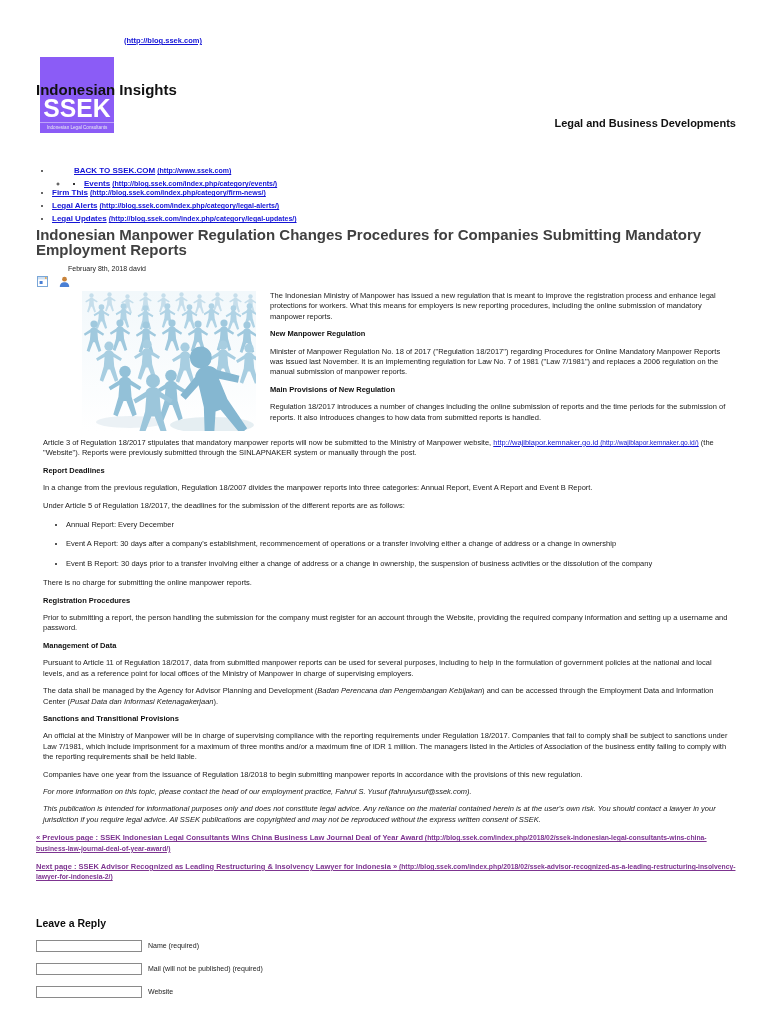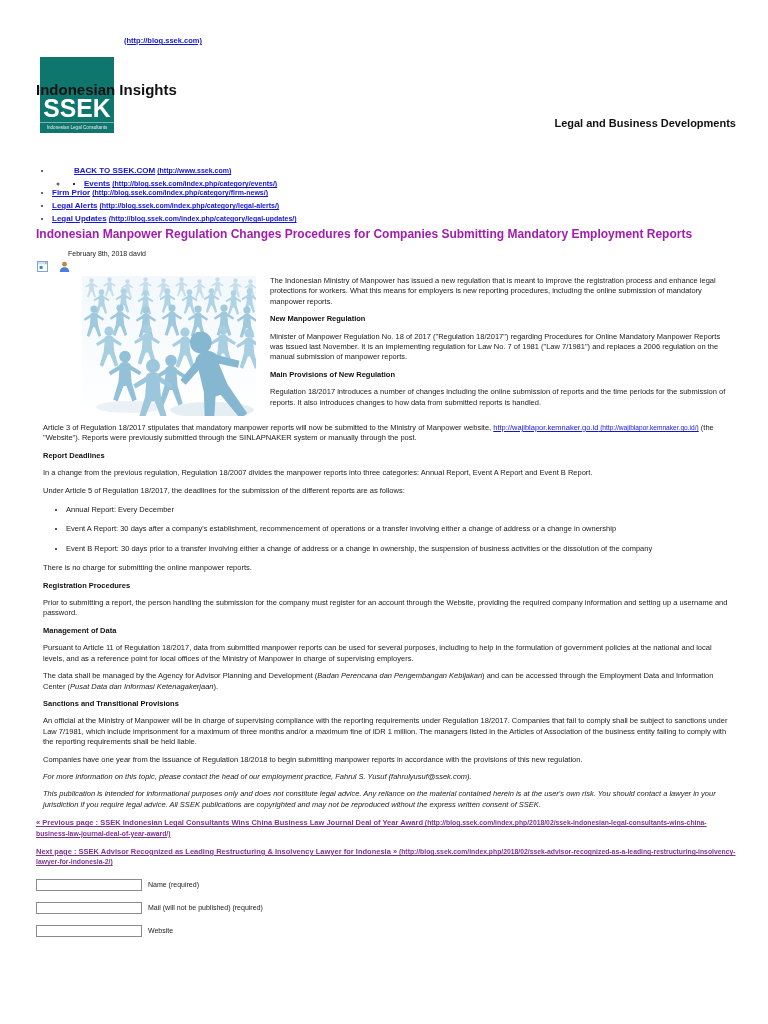--- a/index.html
+++ b/index.html
@@ -6,38 +6,38 @@
   body{width:768px;font-family:"Liberation Sans",sans-serif;color:#1b1b1b;-webkit-font-smoothing:antialiased;}
   .page{min-height:1024px;padding:10px 30px 20px 36px;box-sizing:border-box;}
 
   
   .top-link{margin:26px 0 8px 88px;font-size:7.5px;font-weight:bold;}
   a{text-decoration:underline;cursor:pointer;}
   .blue{color:#1414d6;}
 
   
   .header{position:relative;height:96px;margin-top:4px;}
-  .logo{position:absolute;left:4px;top:4px;width:74px;height:76px;background:#0f766e;display:flex;flex-direction:column;justify-content:flex-end;align-items:stretch;text-decoration:none;}
+  .logo{position:absolute;left:4px;top:4px;width:74px;height:76px;background:#8b5cf6;display:flex;flex-direction:column;justify-content:flex-end;align-items:stretch;text-decoration:none;}
   .logo .acr{color:#fff;font-weight:bold;font-size:26px;line-height:24px;text-align:center;letter-spacing:0;transform:scaleX(.95);margin-bottom:2px;}
   .logo .tag{color:#e8e8f2;font-size:4.6px;text-align:center;border-top:1px solid rgba(255,255,255,.45);padding:2px 0 3px 0;white-space:nowrap;}
   .site-title{position:absolute;left:0;right:0;top:28px;text-align:left;font-size:15px;font-weight:bold;color:#111;}
   .site-subtitle{position:absolute;right:2px;top:64px;text-align:right;font-size:11px;font-weight:bold;color:#111;}
 
   
   ul.nav{margin:16px 0 0 0;padding-left:16px;}
   ul.nav ul{margin:2px 0 0 0;padding-left:16px;}
   ul.nav li{font-size:7.5px;margin:4px 0;color:#333;}
   ul.nav li.empty{height:5px;}
   ul.nav a{font-weight:bold;color:#1414d6;}
   .back-item > a{margin-left:22px;font-size:8.5px;}
   .nav-label{font-size:8px;}
   .nav-url{font-size:7px;margin-left:2px;}
 
   
-  .post-title{font-size:12px;font-weight:bold;color:#a21caf;margin:0 0 0 0;line-height:15px;}
+  .post-title{font-size:15px;font-weight:bold;color:#404040;margin:0 0 0 0;line-height:15px;}
   .meta{margin-top:8px;}
   .meta-date{margin-left:32px;font-size:7px;color:#222;}
   .meta-icons{margin:4px 0 0 1px;display:flex;gap:11px;align-items:center;}
   .meta-icons svg{display:block;}
 
   .article-top{display:flex;margin-top:4px;}
   .figure{flex:0 0 174px;margin-left:46px;width:174px;height:140px;overflow:hidden;}
   .intro-col{flex:1;padding-left:7px;min-width:0;}
   .intro-col .para:first-child{margin-top:0;}
 
@@ -84,21 +84,21 @@
         <li class="empty">
           <ul>
             <li>
               <a><span class="nav-label">Events</span><span class="nav-url">(http://blog.ssek.com/index.php/category/events/)</span></a>
             </li>
           </ul>
         </li>
       </ul>
     </li>
     <li>
-      <a><span class="nav-label">Firm Prior</span><span class="nav-url">(http://blog.ssek.com/index.php/category/firm-news/)</span></a>
+      <a><span class="nav-label">Firm This</span><span class="nav-url">(http://blog.ssek.com/index.php/category/firm-news/)</span></a>
     </li>
     <li>
       <a><span class="nav-label">Legal Alerts</span><span class="nav-url">(http://blog.ssek.com/index.php/category/legal-alerts/)</span></a>
     </li>
     <li>
       <a><span class="nav-label">Legal Updates</span><span class="nav-url">(http://blog.ssek.com/index.php/category/legal-updates/)</span></a>
     </li>
   </ul>
 
   <h1 class="post-title">Indonesian Manpower Regulation Changes Procedures for Companies Submitting Mandatory Employment Reports</h1>
@@ -215,20 +215,21 @@
       <p class="para"><span>The data shall be managed by the Agency for Advisor Planning and Development (</span><em>Badan Perencana dan Pengembangan Kebijakan</em><span>) and can be accessed through the Employment Data and Information Center (</span><em>Pusat Data dan Informasi Ketenagakerjaan</em><span>).</span></p>
       <p class="para bh">Sanctions and Transitional Provisions</p>
       <p class="para"><span>An official at the Ministry of Manpower will be in charge of supervising compliance with the reporting requirements under Regulation 18/2017. Companies that fail to comply shall be subject to sanctions under Law 7/1981, which include imprisonment for a maximum of three months and/or a maximum fine of IDR 1 million. The managers listed in the Articles of Association of the business entity failing to comply with the reporting requirements shall be held liable.</span></p>
       <p class="para"><span>Companies have one year from the issuance of Regulation 18/2018 to begin submitting manpower reports in accordance with the provisions of this new regulation.</span></p>
       <p class="para it"><span>For more information on this topic, please contact the head of our employment practice, Fahrul S. Yusuf (fahrulyusuf@ssek.com).</span></p>
       <p class="para it"><span>This publication is intended for informational purposes only and does not constitute legal advice. Any reliance on the material contained herein is at the user's own risk. You should contact a lawyer in your jurisdiction if you require legal advice. All SSEK publications are copyrighted and may not be reproduced without the express written consent of SSEK.</span></p>
       <p class="para pn"><a><span class="pl">« Previous page : SSEK Indonesian Legal Consultants Wins China Business Law Journal Deal of Year Award</span><span class="pu"> (http://blog.ssek.com/index.php/2018/02/ssek-indonesian-legal-consultants-wins-china-business-law-journal-deal-of-year-award/)</span></a></p>
       <p class="para pn"><a><span class="pl">Next page : SSEK Advisor Recognized as Leading Restructuring &amp; Insolvency Lawyer for Indonesia »</span><span class="pu"> (http://blog.ssek.com/index.php/2018/02/ssek-advisor-recognized-as-a-leading-restructuring-insolvency-lawyer-for-indonesia-2/)</span></a></p>
     </div>
 
+  <div class="reply-title">Leave a Reply</div>
 
   <div class="form-row">
     <input type="text" style="">
     <span class="flabel">Name (required)</span>
   </div>
   <div class="form-row">
     <input type="text" style="">
     <span class="flabel">Mail (will not be published) (required)</span>
   </div>
   <div class="form-row">

